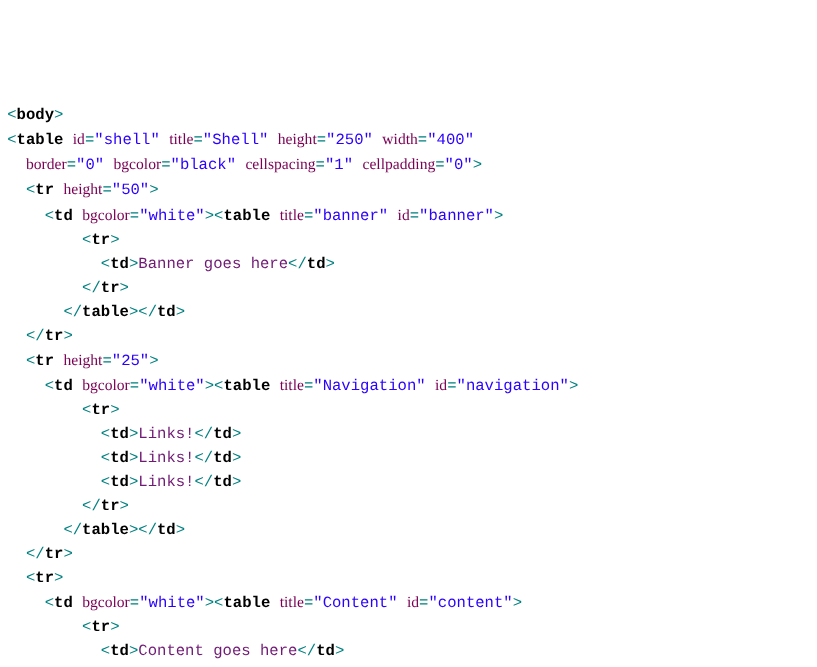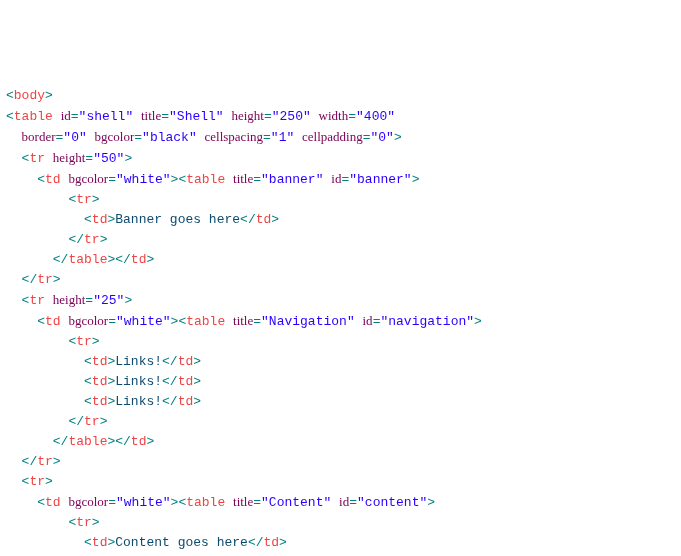--- a/index.html
+++ b/index.html
@@ -6,24 +6,24 @@
     margin: 0;
     padding: 6px;
     background: #ffffff;
     font-family: "Courier New", Courier, monospace;
     font-size: 13px;
     line-height: 20px;
     white-space: pre;
     color: #000000;
   }
   .tag   { color: #008080; }  
-  .elem  { color: #ef4444; }  
+  .elem  { color: #000000; font-weight: bold; }  
   .attr  { color: #7A0055; font-family: Liberation Serif, serif; }  
   .val   { color: #2A00FF; }  
-  .text  { color: #0c4a6e; }  
+  .text  { color: #701a75; }  
 </style>
 </head>
 <body>
 
 
 
 <div id="code"><div><span class="tag">&lt;</span><span class="elem">body</span><span class="tag">&gt;</span></div><div><span class="tag">&lt;</span><span class="elem">table</span><span class="text"> </span><span class="attr">id</span><span class="tag">=</span><span class="val">"shell"</span><span class="text"> </span><span class="attr">title</span><span class="tag">=</span><span class="val">"Shell"</span><span class="text"> </span><span class="attr">height</span><span class="tag">=</span><span class="val">"250"</span><span class="text"> </span><span class="attr">width</span><span class="tag">=</span><span class="val">"400"</span></div><div>  <span class="attr">border</span><span class="tag">=</span><span class="val">"0"</span><span class="text"> </span><span class="attr">bgcolor</span><span class="tag">=</span><span class="val">"black"</span><span class="text"> </span><span class="attr">cellspacing</span><span class="tag">=</span><span class="val">"1"</span><span class="text"> </span><span class="attr">cellpadding</span><span class="tag">=</span><span class="val">"0"</span><span class="tag">&gt;</span></div><div>  <span class="tag">&lt;</span><span class="elem">tr</span><span class="text"> </span><span class="attr">height</span><span class="tag">=</span><span class="val">"50"</span><span class="tag">&gt;</span></div><div>    <span class="tag">&lt;</span><span class="elem">td</span><span class="text"> </span><span class="attr">bgcolor</span><span class="tag">=</span><span class="val">"white"</span><span class="tag">&gt;&lt;</span><span class="elem">table</span><span class="text"> </span><span class="attr">title</span><span class="tag">=</span><span class="val">"banner"</span><span class="text"> </span><span class="attr">id</span><span class="tag">=</span><span class="val">"banner"</span><span class="tag">&gt;</span></div><div>        <span class="tag">&lt;</span><span class="elem">tr</span><span class="tag">&gt;</span></div><div>          <span class="tag">&lt;</span><span class="elem">td</span><span class="tag">&gt;</span><span class="text">Banner goes here</span><span class="tag">&lt;/</span><span class="elem">td</span><span class="tag">&gt;</span></div><div>        <span class="tag">&lt;/</span><span class="elem">tr</span><span class="tag">&gt;</span></div><div>      <span class="tag">&lt;/</span><span class="elem">table</span><span class="tag">&gt;&lt;/</span><span class="elem">td</span><span class="tag">&gt;</span></div><div>  <span class="tag">&lt;/</span><span class="elem">tr</span><span class="tag">&gt;</span></div><div>  <span class="tag">&lt;</span><span class="elem">tr</span><span class="text"> </span><span class="attr">height</span><span class="tag">=</span><span class="val">"25"</span><span class="tag">&gt;</span></div><div>    <span class="tag">&lt;</span><span class="elem">td</span><span class="text"> </span><span class="attr">bgcolor</span><span class="tag">=</span><span class="val">"white"</span><span class="tag">&gt;&lt;</span><span class="elem">table</span><span class="text"> </span><span class="attr">title</span><span class="tag">=</span><span class="val">"Navigation"</span><span class="text"> </span><span class="attr">id</span><span class="tag">=</span><span class="val">"navigation"</span><span class="tag">&gt;</span></div><div>        <span class="tag">&lt;</span><span class="elem">tr</span><span class="tag">&gt;</span></div><div>          <span class="tag">&lt;</span><span class="elem">td</span><span class="tag">&gt;</span><span class="text">Links!</span><span class="tag">&lt;/</span><span class="elem">td</span><span class="tag">&gt;</span></div><div>          <span class="tag">&lt;</span><span class="elem">td</span><span class="tag">&gt;</span><span class="text">Links!</span><span class="tag">&lt;/</span><span class="elem">td</span><span class="tag">&gt;</span></div><div>          <span class="tag">&lt;</span><span class="elem">td</span><span class="tag">&gt;</span><span class="text">Links!</span><span class="tag">&lt;/</span><span class="elem">td</span><span class="tag">&gt;</span></div><div>        <span class="tag">&lt;/</span><span class="elem">tr</span><span class="tag">&gt;</span></div><div>      <span class="tag">&lt;/</span><span class="elem">table</span><span class="tag">&gt;&lt;/</span><span class="elem">td</span><span class="tag">&gt;</span></div><div>  <span class="tag">&lt;/</span><span class="elem">tr</span><span class="tag">&gt;</span></div><div>  <span class="tag">&lt;</span><span class="elem">tr</span><span class="tag">&gt;</span></div><div>    <span class="tag">&lt;</span><span class="elem">td</span><span class="text"> </span><span class="attr">bgcolor</span><span class="tag">=</span><span class="val">"white"</span><span class="tag">&gt;&lt;</span><span class="elem">table</span><span class="text"> </span><span class="attr">title</span><span class="tag">=</span><span class="val">"Content"</span><span class="text"> </span><span class="attr">id</span><span class="tag">=</span><span class="val">"content"</span><span class="tag">&gt;</span></div><div>        <span class="tag">&lt;</span><span class="elem">tr</span><span class="tag">&gt;</span></div><div>          <span class="tag">&lt;</span><span class="elem">td</span><span class="tag">&gt;</span><span class="text">Content goes here</span><span class="tag">&lt;/</span><span class="elem">td</span><span class="tag">&gt;</span></div><div>        <span class="tag">&lt;/</span><span class="elem">tr</span><span class="tag">&gt;</span></div></div>
 
 
 

